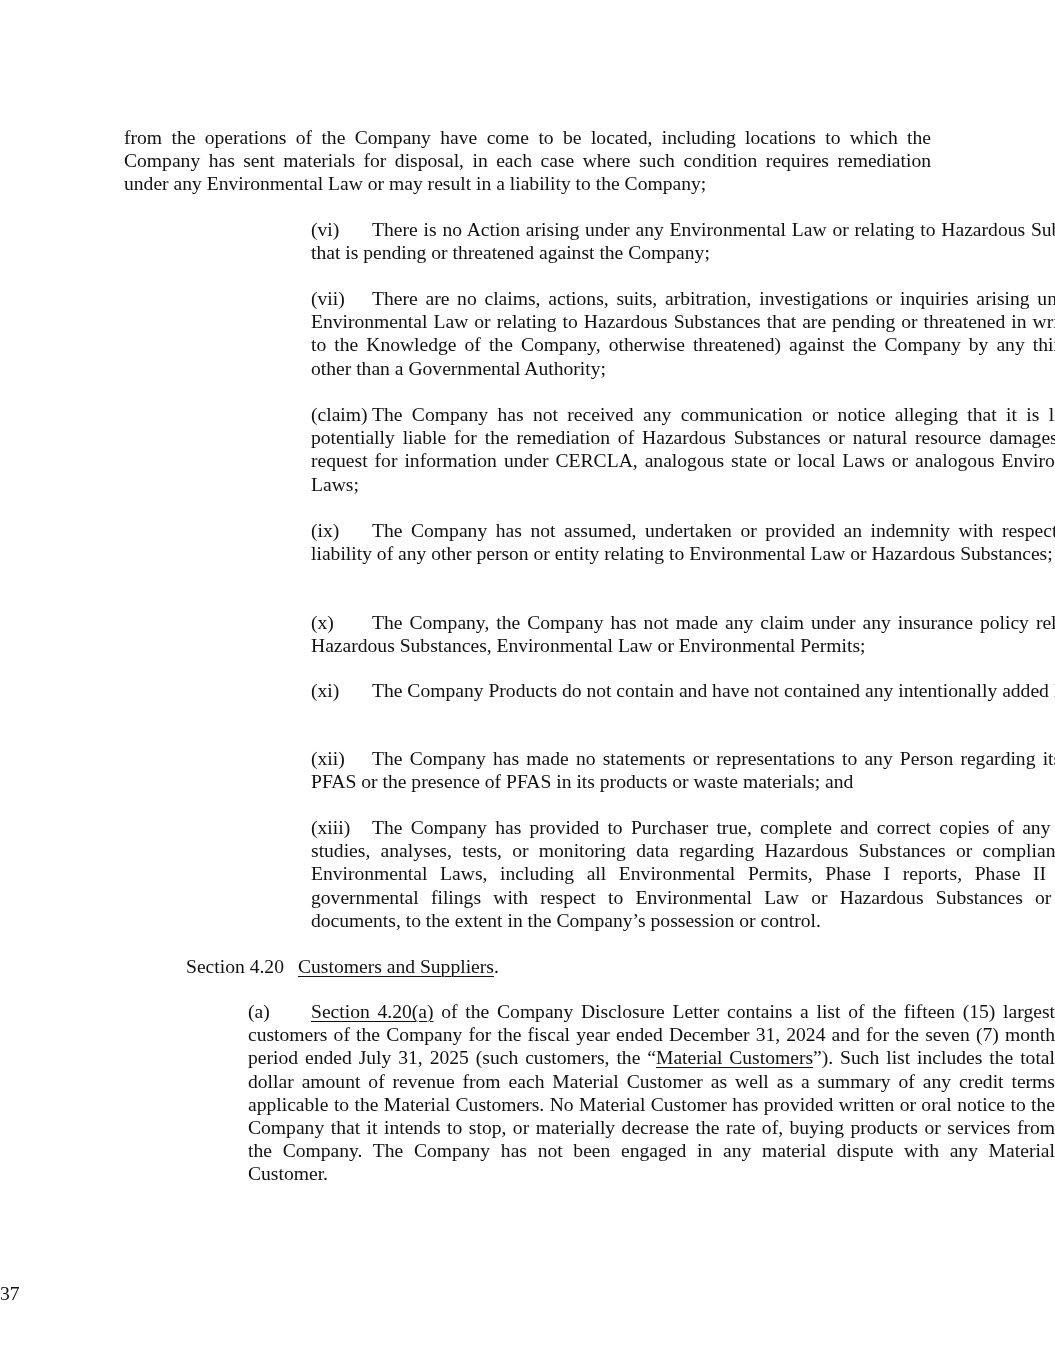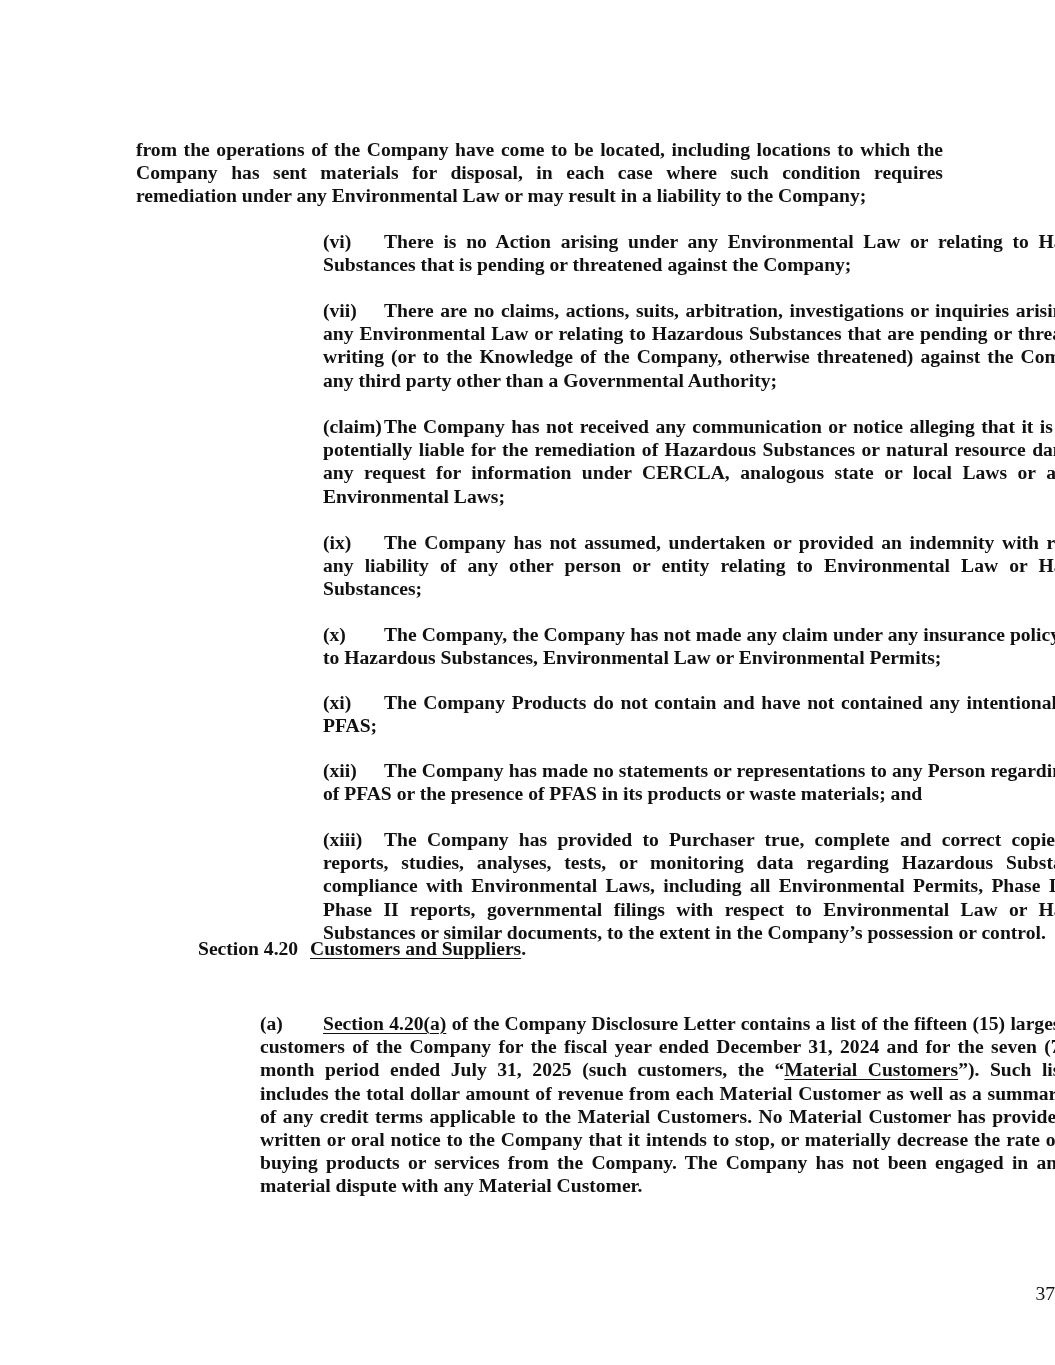--- a/index.html
+++ b/index.html
@@ -2,31 +2,31 @@
 <html><head>
 <meta charset="utf-8">
 <style>
   html, body { margin: 0; padding: 0; background: #ffffff; }
   body {
     width: 1055px; height: 1365px; position: relative; overflow: hidden;
     font-family: "Liberation Serif", serif; color: #111111;
     font-size: 19.6px; line-height: 23.2px;
   }
   .page { position: absolute; left: 124px; top: 126px; width: 807px; }
-  p { margin: 12px; text-align: justify; font-weight: bold; }
+  p { margin: 0; text-align: justify; }
   .para { position: absolute; left: 0; width: 807px; }
   .num { display: inline-block; width: 61px; }
   .ind-sub { padding-left: 187px; }
   .ind-sub .num { width: 61px; }
   .sec-heading { position: absolute; left: 62px; }
   .sec-heading .secnum { display: inline-block; width: 112px; }
   .u { text-decoration: underline; text-underline-offset: 3px; text-decoration-thickness: 1px; }
   .ind-a { padding-left: 124px; }
   .ind-a .num { width: 63px; }
-  .pagenum { position: absolute; top: 1282px; left: 0; width: 1055px; text-align: right; }
+  .pagenum { position: absolute; top: 1282px; left: 0; width: 1055px; text-align: left; }
 </style>
 </head>
 <body>
 
 <div class="page">
 
   <p class="para" style="top:0px;">from the operations of the Company have come to be located, including locations to which the Company has sent materials for disposal, in each case where such condition requires remediation under any Environmental Law or may result in a liability to the Company;</p>
 
   <p class="para ind-sub" style="top:92px;"><span class="num">(vi)</span><span>There is no Action arising under any Environmental Law or relating to Hazardous Substances that is pending or threatened against the Company;</span></p>
 
@@ -37,19 +37,19 @@
   <p class="para ind-sub" style="top:393px;"><span class="num">(ix)</span><span>The Company has not assumed, undertaken or provided an indemnity with respect to any liability of any other person or entity relating to Environmental Law or Hazardous Substances;</span></p>
 
   <p class="para ind-sub" style="top:485px;"><span class="num">(x)</span><span>The Company, the Company has not made any claim under any insurance policy relating to Hazardous Substances, Environmental Law or Environmental Permits;</span></p>
 
   <p class="para ind-sub" style="top:553px;"><span class="num">(xi)</span><span>The Company Products do not contain and have not contained any intentionally added PFAS;</span></p>
 
   <p class="para ind-sub" style="top:621px;"><span class="num">(xii)</span><span>The Company has made no statements or representations to any Person regarding its use of PFAS or the presence of PFAS in its products or waste materials; and</span></p>
 
   <p class="para ind-sub" style="top:690px;"><span class="num">(xiii)</span><span>The Company has provided to Purchaser true, complete and correct copies of any reports, studies, analyses, tests, or monitoring data regarding Hazardous Substances or compliance with Environmental Laws, including all Environmental Permits, Phase I reports, Phase II reports, governmental filings with respect to Environmental Law or Hazardous Substances or similar documents, to the extent in the Company’s possession or control.</span></p>
 
-  <p class="sec-heading" style="top:799px;"><span class="secnum">Section 4.20</span><span class="u">Customers and Suppliers</span><span>.</span></p>
+  <p class="sec-heading" style="top:829px;"><span class="secnum">Section 4.20</span><span class="u">Customers and Suppliers</span><span>.</span></p>
 
   <p class="para ind-a" style="top:874px;"><span class="num">(a)</span><span class="u">Section 4.20(a)</span><span> of the Company Disclosure Letter contains a list of the fifteen (15) largest customers of the Company for the fiscal year ended December 31, 2024 and for the seven (7) month period ended July 31, 2025 (such customers, the “</span><span class="u">Material Customers</span><span>”). Such list includes the total dollar amount of revenue from each Material Customer as well as a summary of any credit terms applicable to the Material Customers.  No Material Customer has provided written or oral notice to the Company that it intends to stop, or materially decrease the rate of, buying products or services from the Company. The Company has not been engaged in any material dispute with any Material Customer.</span></p>
 
 </div>
 
 <div class="pagenum">37</div>
 
 </body></html>

